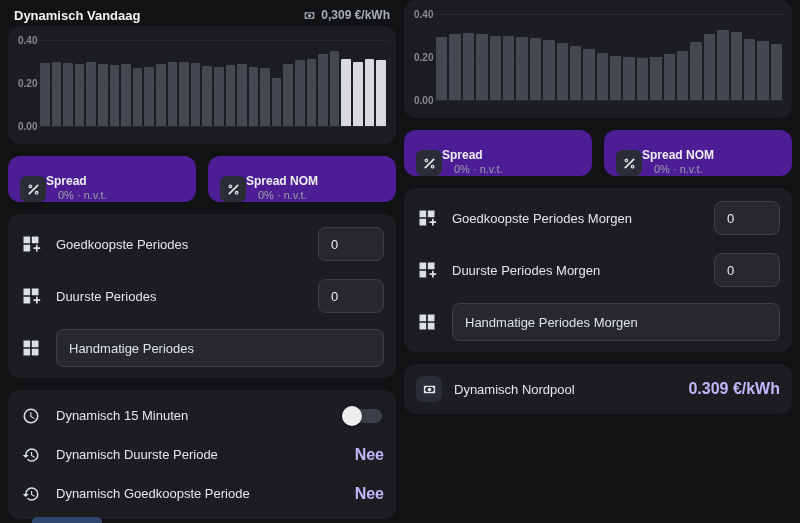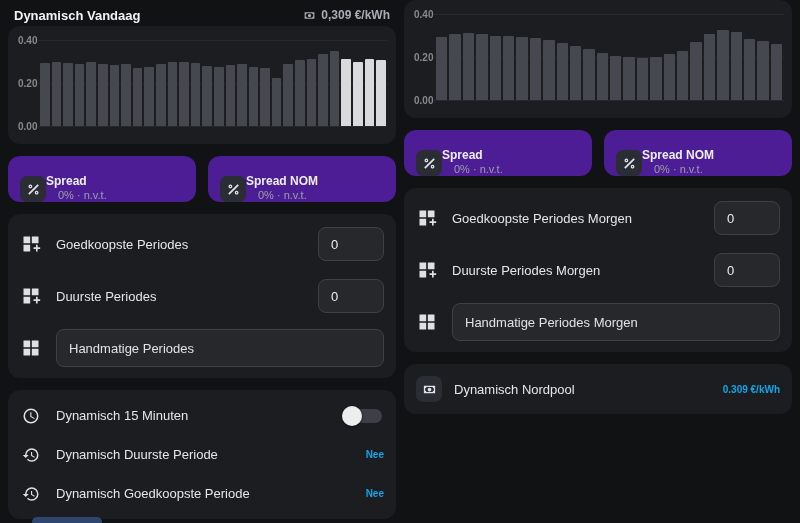--- a/index.html
+++ b/index.html
@@ -42,21 +42,21 @@
   
   .rows-card { padding:4px 12px; }
   .row { height:52px; display:flex; align-items:center; gap:14px; }
   .row-sm { height:39px; display:flex; align-items:center; gap:14px; }
   .row-icon { width:22px; height:22px; color:#dde0e4; flex:0 0 auto; display:flex; align-items:center; justify-content:center; }
   .row-icon svg { width:20px; height:20px; }
   .row-sm .row-icon svg { width:18px; height:18px; }
   .row-label { flex:1; font-size:13px; color:#e4e6e9; }
   .num-box { width:66px; height:34px; background:#26282c; border:1px solid #3d4046; border-radius:8px; display:flex; align-items:center; padding:0 12px; font-size:13px; color:#eceef0; cursor:text; flex:0 0 auto; }
   .select-box { flex:1; height:38px; background:#26282c; border:1px solid #3d4046; border-radius:8px; display:flex; align-items:center; padding:12px 12px; font-size:13px; color:#dfe2e6; cursor:pointer; }
-  .value { font-size:10px; font-weight:600; color:#0ea5e9; }
+  .value { font-size:16px; font-weight:600; color:#c4b5fd; }
 
   
   .toggle { width:38px; height:14px; background:#3c3f45; border-radius:7px; position:relative; margin-right:2px; cursor:pointer; flex:0 0 auto; }
   .toggle .thumb { position:absolute; left:-2px; top:-3px; width:20px; height:20px; border-radius:50%; background:#ededee; box-shadow:0 1px 3px rgba(0,0,0,0.55); }
 
   .single-card { height:50px; display:flex; align-items:center; gap:12px; padding:0 12px; cursor:pointer; }
 
   .peek { position:absolute; left:32px; top:517px; width:70px; height:6px; background:#30466f; border-radius:5px 5px 0 0; cursor:pointer; }
 </style>
 </head>

